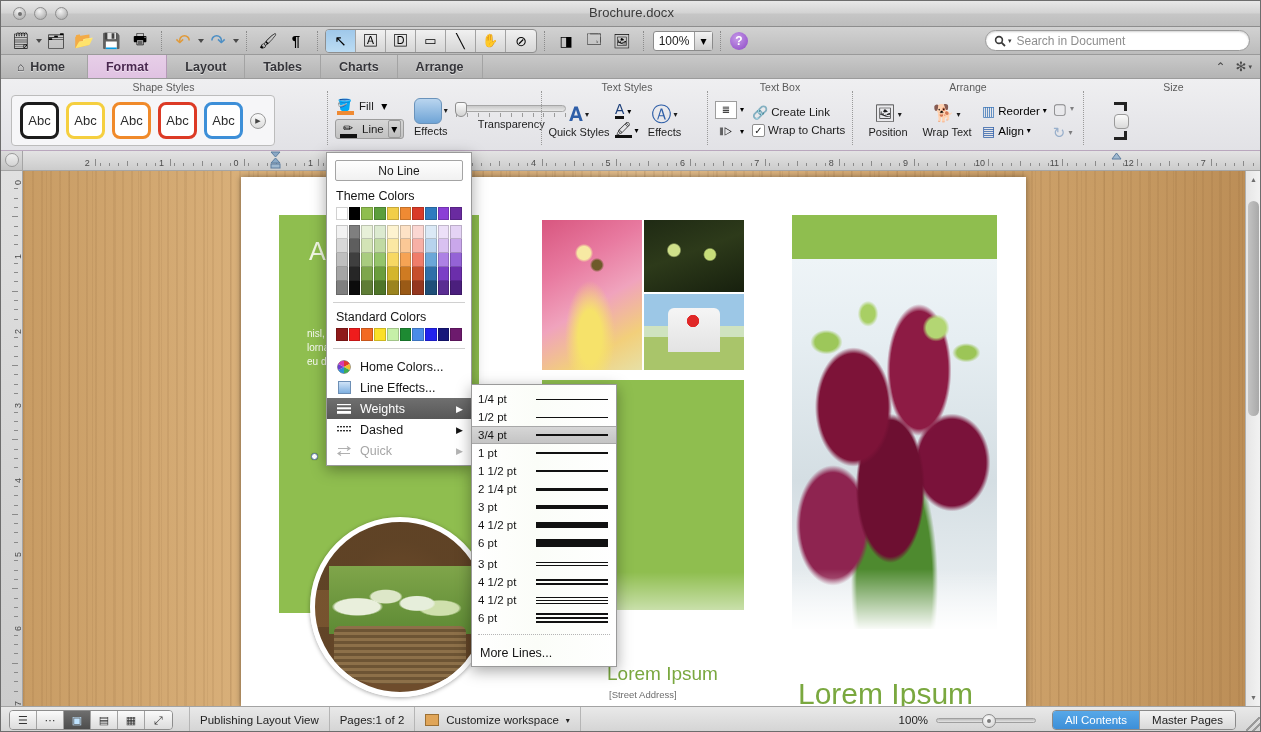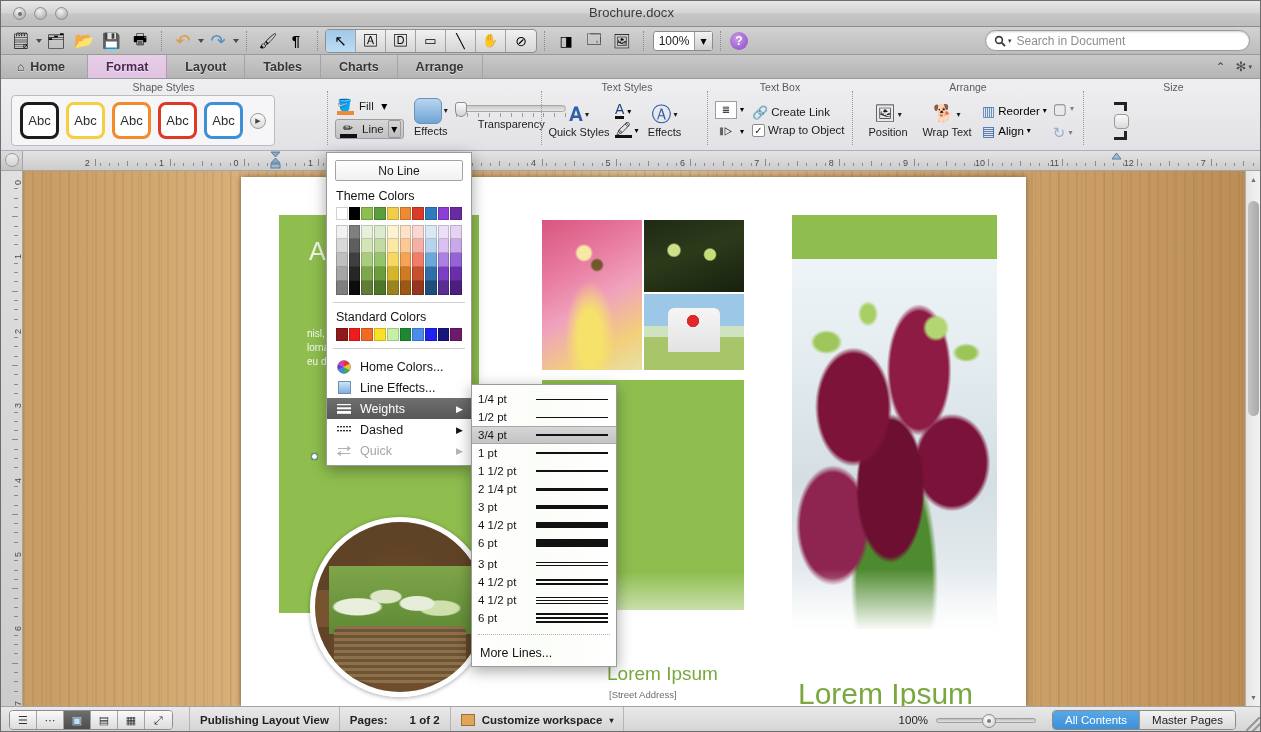--- a/index.html
+++ b/index.html
@@ -239,21 +239,21 @@
      background:linear-gradient(to bottom,#e9e9e9,#d3d3d3); border-top:1px solid #a3a3a3;
      display:flex; align-items:center; }
   .viewgrp{ display:flex; margin-left:8px; border:1px solid #8d8d8d; border-radius:4px;
      overflow:hidden; height:20px; }
   .viewgrp .vb{ width:27px; border-right:1px solid #a2a2a2;
      background:linear-gradient(to bottom,#fafafa,#dcdcdc);
      display:flex;align-items:center;justify-content:center; font-size:11px; color:#333;}
   .viewgrp .vb:last-child{border-right:0;}
   .viewgrp .vb.on{ background:linear-gradient(to bottom,#6e6e6e,#4d4d4d); color:#bfe3ff;}
   .stseg { height:27px; display:flex; align-items:center; padding:0 10px; font-size:11.5px;
-     color:#222; border-right:1px solid #b5b5b5;font-weight:bold;}
+     color:#222; border-right:1px solid #b5b5b5;}
   .stseg.first{ border-left:1px solid #b5b5b5; }
   .zoomslider{ display:flex; align-items:center; gap:8px; }
   .zs-track{ position:relative; width:100px;height:5px;border-radius:3px;
      background:linear-gradient(to bottom,#bcbcbc,#e4e4e4); border:1px solid #9f9f9f;}
   .zs-knob{ position:absolute; left:45px; top:-5px; width:14px;height:14px;border-radius:50%;
      background:radial-gradient(circle at 40% 35%,#fcfcfc,#cfcfcf); border:1px solid #8b8b8b;
      display:flex;align-items:center;justify-content:center;}
   .zs-knob i{width:4px;height:4px;border-radius:50%;background:#7d7d7d;display:block;}
   .contentsgrp{ display:flex; height:20px; border:1px solid #8a8a8a; border-radius:4px;
      overflow:hidden; }
@@ -516,21 +516,21 @@
             <span style="font-size:8px">▾</span>
           </div>
         </div>
         <div class="smallbtncol" style="margin-left:8px">
           <div class="sbrow">
             <span style="font-size:13px">🔗</span>
             <span style="font-size:11.5px;color:#1b1b1b">Create Link</span>
           </div>
           <div class="sbrow">
             <span class="chk">✓</span>
-            <span style="font-size:11.5px;color:#1b1b1b">Wrap to Object</span>
+            <span style="font-size:11.5px;color:#1b1b1b">Wrap to Charts</span>
           </div>
         </div>
       </div>
     </div>
 
     <div class="rgdiv" style="left:851px"></div>
 
     <div class="rgroup" style="left:853px;width:228px">
       <div class="rglabel">Arrange</div>
       <div class="rgbody" style="padding-left:6px">
@@ -1117,21 +1117,21 @@
     <div class="viewgrp">
       <div class="vb">☰</div>
       <div class="vb">⋯</div>
       <div class="vb on">▣</div>
       <div class="vb">▤</div>
       <div class="vb">▦</div>
       <div class="vb">⤢</div>
     </div>
     <div style="width:16px"></div>
     <div class="stseg first">Publishing Layout View</div>
-    <div class="stseg" style="gap:22px">
+    <div class="stseg" style="">
       <span>Pages:</span>
       <span>1 of 2</span>
     </div>
     <div class="stseg" style="gap:7px">
       <span style="width:14px;height:12px;background:#e0a558;border:1px solid #9c7034"></span>
       <span>Customize workspace</span>
       <span style="font-size:8px">▾</span>
     </div>
     <div style="flex:1"></div>
     <div class="zoomslider" style="margin-right:16px">

